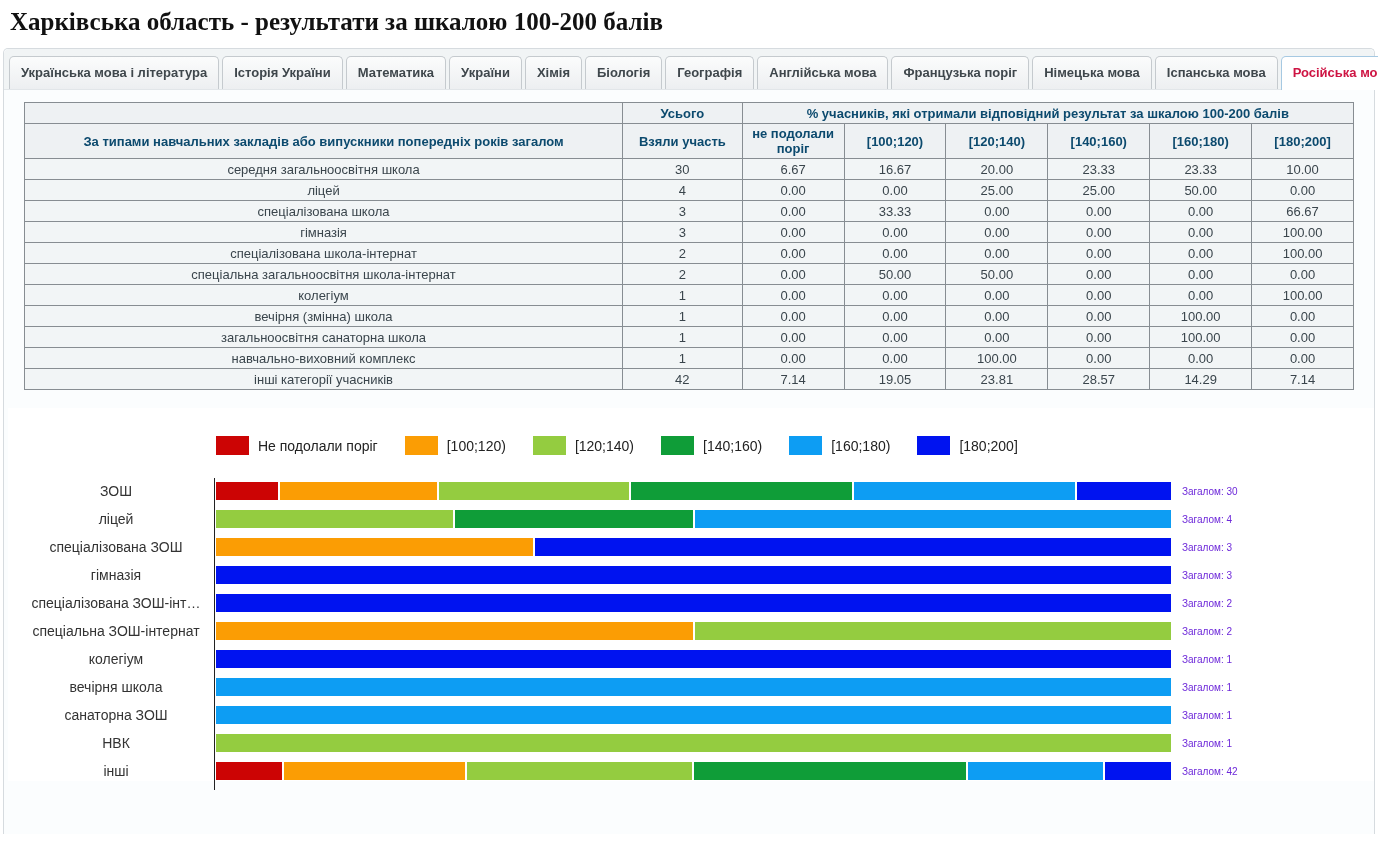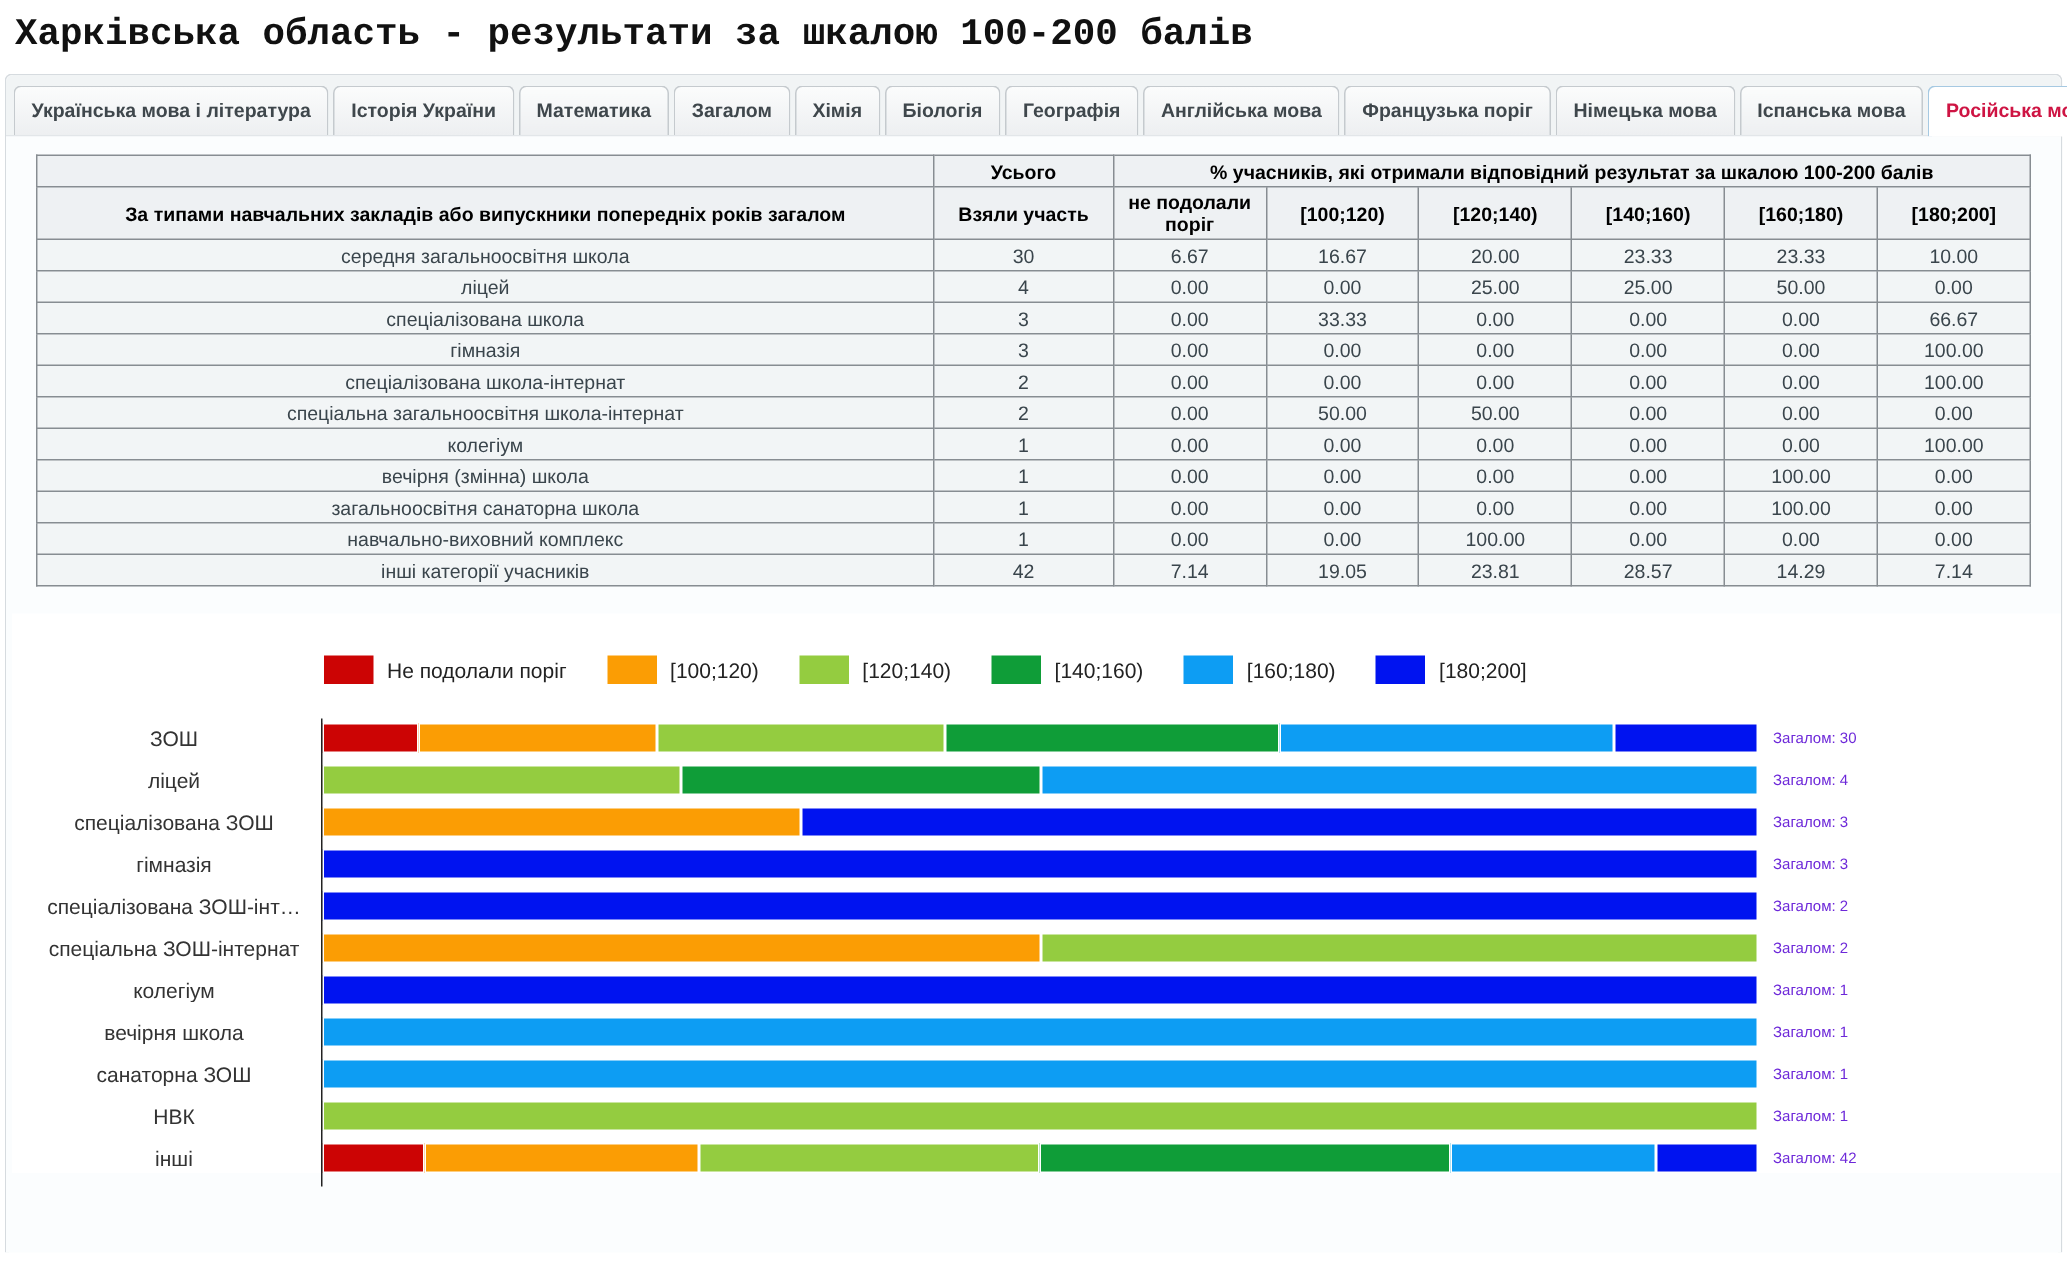--- a/index.html
+++ b/index.html
@@ -2,21 +2,21 @@
 <html><head>
 <meta charset="utf-8">
 <style>
   * { box-sizing: border-box; }
   html,body { margin:0; padding:0; background:#fff; }
   body {
     width:1378px; height:849px; overflow:hidden;
     font-family:"Liberation Sans", sans-serif; color:#3c4850;
   }
   .page-title {
-    font-family:Liberation Mono, monospace;
+    font-family:Liberation Serif, serif;
     font-weight:bold; font-size:25px; color:#111;
     margin:8px 0 12px 10px;
   }
   .panel {
     margin:0 3px; border:1px solid #d6dbdf; border-bottom:none;
     border-radius:5px 5px 0 0; min-height:786px; background:#fbfdfe;
   }
   .tab-nav {
     display:flex; align-items:center;
     margin:0; padding:3px 2px 0 3px;
@@ -35,21 +35,21 @@
   }
   .panel-body { padding:12px 20px 0 20px; }
 
   table.results {
     width:100%; border-collapse:collapse; font-size:13px; color:#3a454c;
     table-layout:fixed;
   }
   table.results th, table.results td {
     border:1px solid #878d92; padding:2px 5px; height:21px;
   }
-  table.results th { background:#eef1f3; font-weight:bold; text-align:center; color:#000000; }
+  table.results th { background:#eef1f3; font-weight:bold; text-align:center; color:#0c4a6e; }
   table.results td { background:#f2f5f6; }
   td.num, th.num { text-align:center; }
   td.type-cell { text-align:center; }
   tr.total-row td { font-style:italic; }
   tr.total-row td.type-cell { text-align:right; }
   .hdr-row2 th { padding:3px 4px; }
 
   .chart-section { background:#fff; margin:18px -20px 0 -16px; padding:28px 0 0 16px; }
   .legend {
     display:flex; align-items:center; gap:27px;
@@ -75,21 +75,21 @@
 </head>
 <body>
 
 <h1 class="page-title">Харківська область - результати за шкалою 100-200 балів</h1>
 
 <div class="panel">
   <ul class="tab-nav" id="tab-nav">
       <li class="tab">Українська мова і література</li>
       <li class="tab">Історія України</li>
       <li class="tab">Математика</li>
-      <li class="tab">Загалом</li>
+      <li class="tab">України</li>
       <li class="tab">Хімія</li>
       <li class="tab">Біологія</li>
       <li class="tab">Географія</li>
       <li class="tab">Англійська мова</li>
       <li class="tab">Французька поріг</li>
       <li class="tab">Німецька мова</li>
       <li class="tab">Іспанська мова</li>
       <li class="tab active">Російська мова</li>
     </ul>
 

